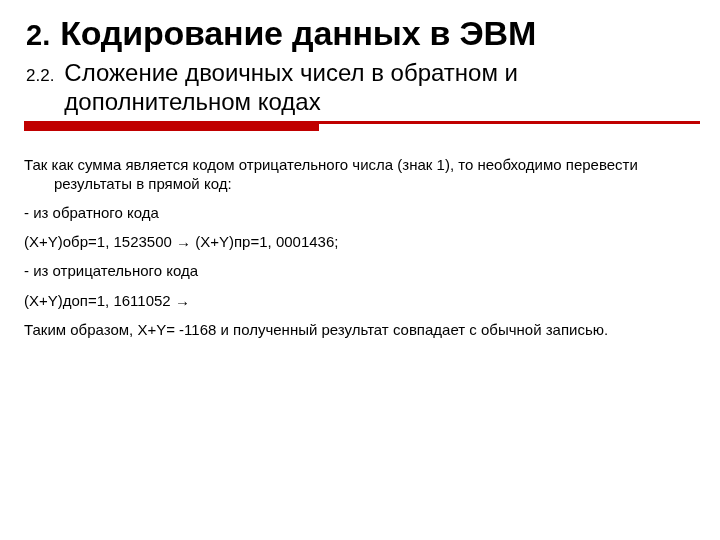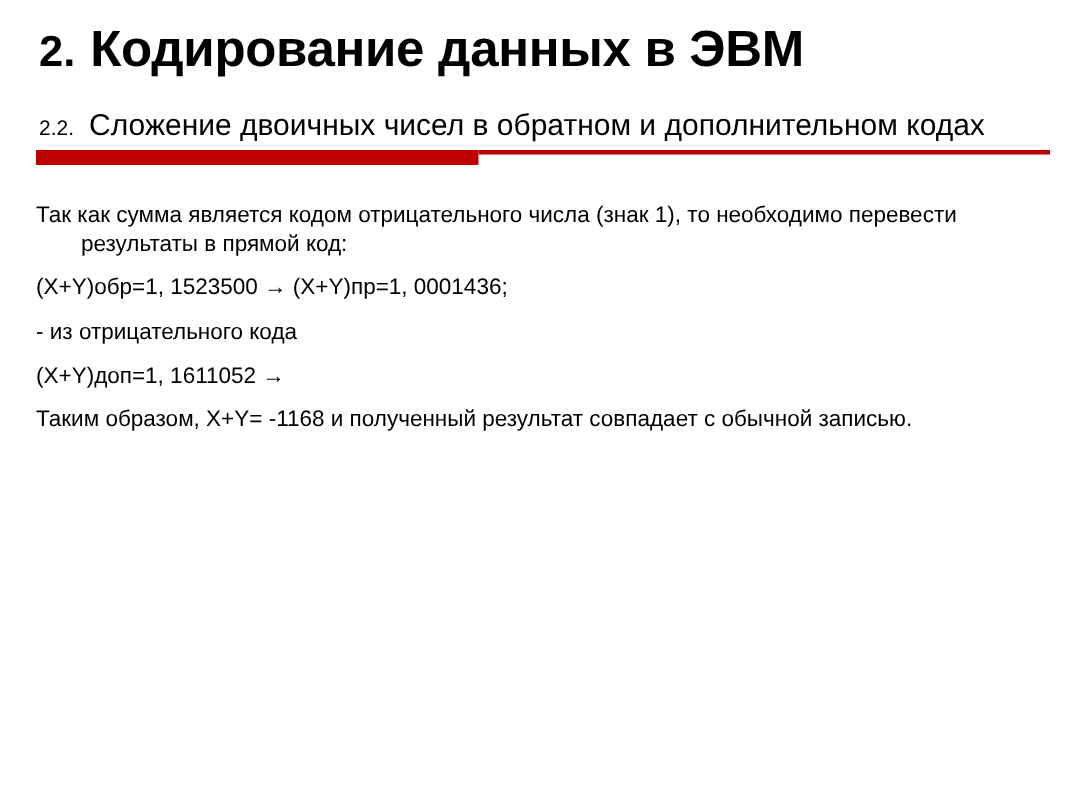--- a/index.html
+++ b/index.html
@@ -32,28 +32,27 @@
       letter-spacing: -0.2px;
     }
     .subtitle-row {
       display: flex;
       align-items: baseline;
       gap: 10px;
       padding-left: 2px;
       margin-bottom: 4px;
     }
     .subsection-number {
-      font-size: 14px;
+      font-size: 17px;
       font-family: Tahoma, Verdana, sans-serif;
     }
     .subsection-title {
-      font-size: 20px;
+      font-size: 24px;
       font-family: Tahoma, Verdana, sans-serif;
       line-height: 1.2;
-      margin-top: 13px;
     }
     .accent-rule {
       height: 24px;
       display: flex;
       align-items: flex-start;
       margin-bottom: 10px;
     }
     .rule-thick {
       width: 295px;
       height: 10px;
@@ -98,20 +97,21 @@
 </div>
 
 <div class="accent-rule">
   <div class="rule-thick"></div>
   <div class="rule-thin"></div>
 </div>
 
 <div class="body">
   <div class="para para-indented">Так как сумма является кодом отрицательного числа (знак 1), то необходимо перевести результаты в прямой код:</div>
 
+  <div class="para para-noindent">- из обратного кода</div>
 
   <div class="para para-noindent">
     <span>(Х+Y)обр=1, 1523500</span>
     <span class="arrow">→</span>
     <span> (Х+Y)пр=1, 0001436;</span>
   </div>
 
   <div class="para para-noindent">- из отрицательного кода</div>
 
   <div class="para para-noindent">

